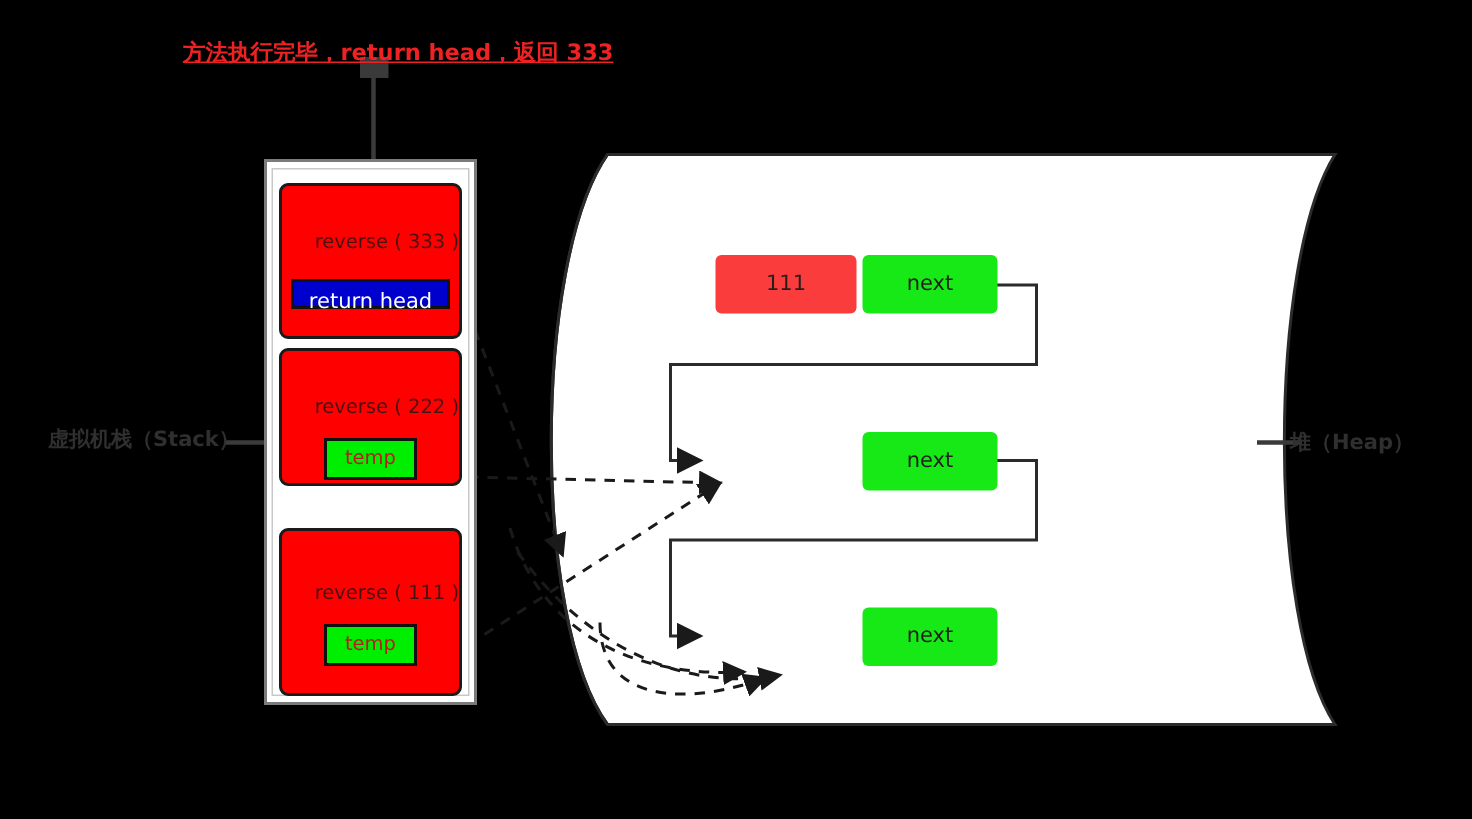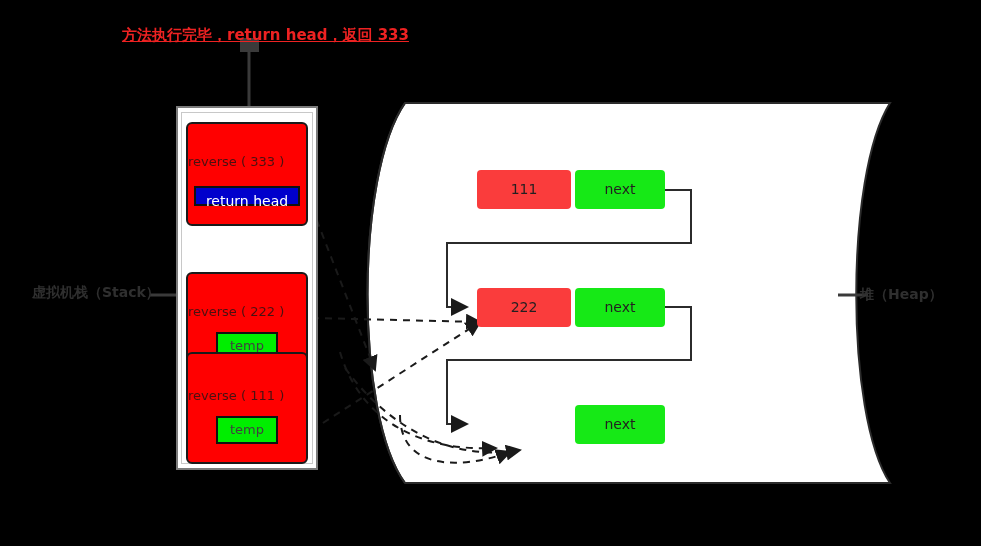--- a/index.html
+++ b/index.html
@@ -24,35 +24,35 @@
   .stack-inner{
     position:absolute;left:181px;top:112px;width:132px;height:352px;
     border:1px solid #c8c8c8;box-sizing:border-box;background:#fff;
   }
   .frame{
     position:absolute;left:186px;width:122px;
     background:#ff0000;border:2px solid #1a1a1a;border-radius:6px;
     box-sizing:border-box;
   }
   .frame-1{top:122px;height:104px;}
-  .frame-2{top:232px;height:92px;margin-top:40px;}
+  .frame-2{top:232px;height:92px;}
   .frame-3{top:352px;height:112px;}
   .frame-label{
-    position:absolute;left:0;right:0;top:30px;text-align:left;
+    position:absolute;left:0;right:0;top:30px;text-align:right;
     color:#4a1111;font-size:13px;white-space:nowrap;
   }
   .frame-3 .frame-label{top:34px;}
   .chip{
     position:absolute;left:50%;transform:translateX(-50%);
     border:2px solid #111;box-sizing:border-box;
     text-align:center;line-height:26px;font-size:14px;white-space:nowrap;
   }
   .chip-blue{top:62px;width:106px;height:20px;background:#0000cc;color:#fff;
              line-height:26px;font-size:14px;}
-  .chip-green{top:58px;width:62px;height:28px;background:#00ee00;color:#404040;
+  .chip-green{top:58px;width:62px;height:28px;background:#00ee00;color:#b91c1c;
               line-height:24px;font-size:13px;}
   .frame-3 .chip-green{top:62px;}
 
   
   .node{position:absolute;height:56px;}
   .cell{
     position:absolute;top:0;height:39px;border-radius:4px;box-sizing:border-box;
     text-align:center;font-size:14px;color:#231f20;line-height:39px;
   }
   .cell-val{left:0;width:94px;background:#fa3c3c;}
@@ -137,21 +137,20 @@
     <div class="frame-label">reverse ( 111 )</div>
     <div class="chip chip-green">temp</div>
   </div>
 
   <div class="node" style="left:477px;top:170px;width:188px;">
     <div class="cell cell-val">111</div>
     <div class="cell cell-next">next</div>
   </div>
 
   <div class="node" style="left:477px;top:288px;width:188px;">
-    <div class="cell cell-val">222</div>
     <div class="cell cell-next">next</div>
   </div>
 
   <div class="node" style="left:477px;top:405px;width:188px;">
     <div class="cell cell-next">next</div>
   </div>
 
 </div>
 
 </body></html>

